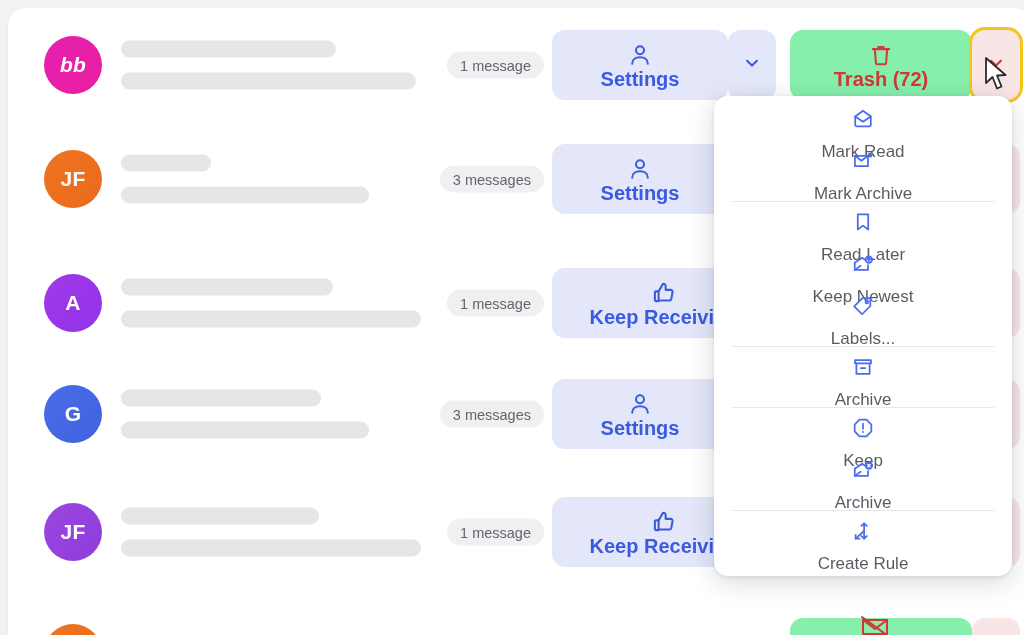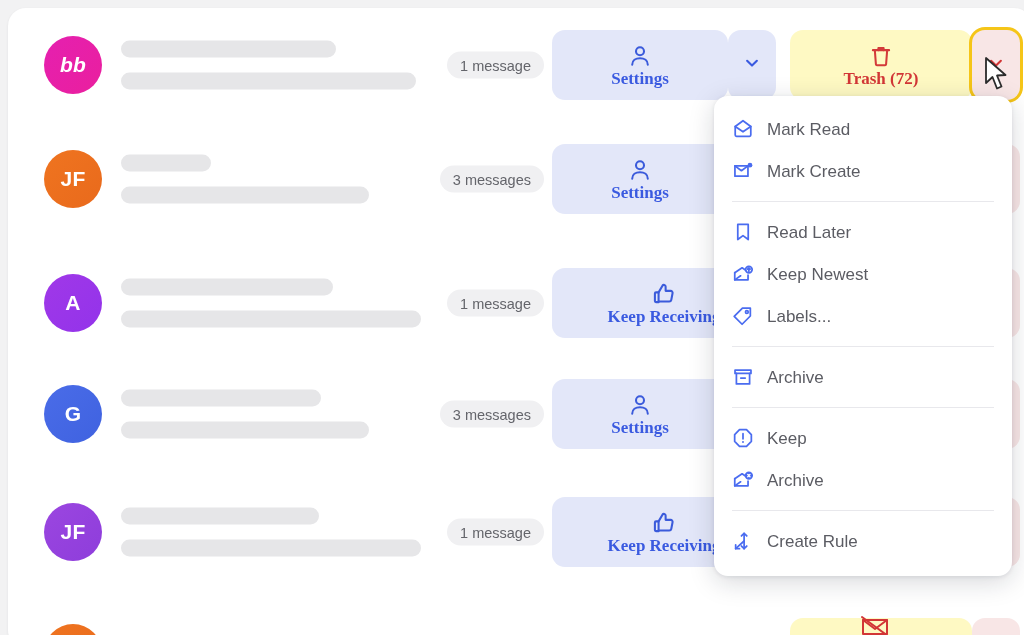--- a/index.html
+++ b/index.html
@@ -98,36 +98,35 @@
     border-radius: 13px;
     display: flex;
     flex-direction: column;
     align-items: center;
     justify-content: center;
     gap: 1px;
     cursor: pointer;
     user-select: none;
   }
   .action-btn .lbl {
-    font-size: 17px;
+    font-size: 20px;
     font-weight: bold;
     line-height: 1;
     white-space: nowrap;
-    font-family: Liberation Serif, serif;
   }
   .action-btn svg { display: block; }
 
   .btn-blue {
     background: #e3e7f9;
     color: #3b5bdb;
   }
   .btn-blue .lbl { color: #3a5ae0; }
 
   .btn-red {
-    background: #fef9c3;
+    background: #86efac;
     color: #d33a3a;
     text-align: right;
   }
   .btn-red .lbl { color: #d23636; }
 
   
   .caret-seg {
     position: absolute;
     height: 70px;
     width: 48px;
@@ -173,20 +172,21 @@
 
   .menu-item {
     height: 42px;
     display: flex;
     align-items: center;
     padding: 0 18px;
     gap: 13px;
     cursor: pointer;
     color: #5b5c63;
     font-size: 17px;
+    flex-direction: column;
   }
   .menu-item .mi-icon {
     width: 22px;
     height: 22px;
     flex: 0 0 22px;
     display: flex;
     align-items: center;
     justify-content: center;
     color: #4a6cf0;
   }
@@ -373,21 +373,21 @@
         <span class="mi-label">Mark Read</span>
       </div>
       <div class="menu-item">
         <span class="mi-icon">
           <svg width="22" height="22" viewBox="0 0 24 24" fill="none" stroke="currentColor" stroke-width="1.9" stroke-linecap="round" stroke-linejoin="round">
             <path d="M3.2 6.4h14.2v11.2H3.2z"></path>
             <path d="m3.2 6.4 7.1 5.3 7.1-5.3"></path>
             <circle cx="19.6" cy="5.6" r="2.6" fill="currentColor" stroke="none"></circle>
           </svg>
         </span>
-        <span class="mi-label">Mark Create</span>
+        <span class="mi-label">Mark Archive</span>
       </div>
       <div class="menu-sep"></div>
       <div class="menu-item">
         <span class="mi-icon">
           <svg width="22" height="22" viewBox="0 0 24 24" fill="none" stroke="currentColor" stroke-width="1.9" stroke-linecap="round" stroke-linejoin="round">
             <path d="M6.3 3.8h11.4v16.4L12 16l-5.7 4.2z"></path>
           </svg>
         </span>
         <span class="mi-label">Read Later</span>
       </div>

